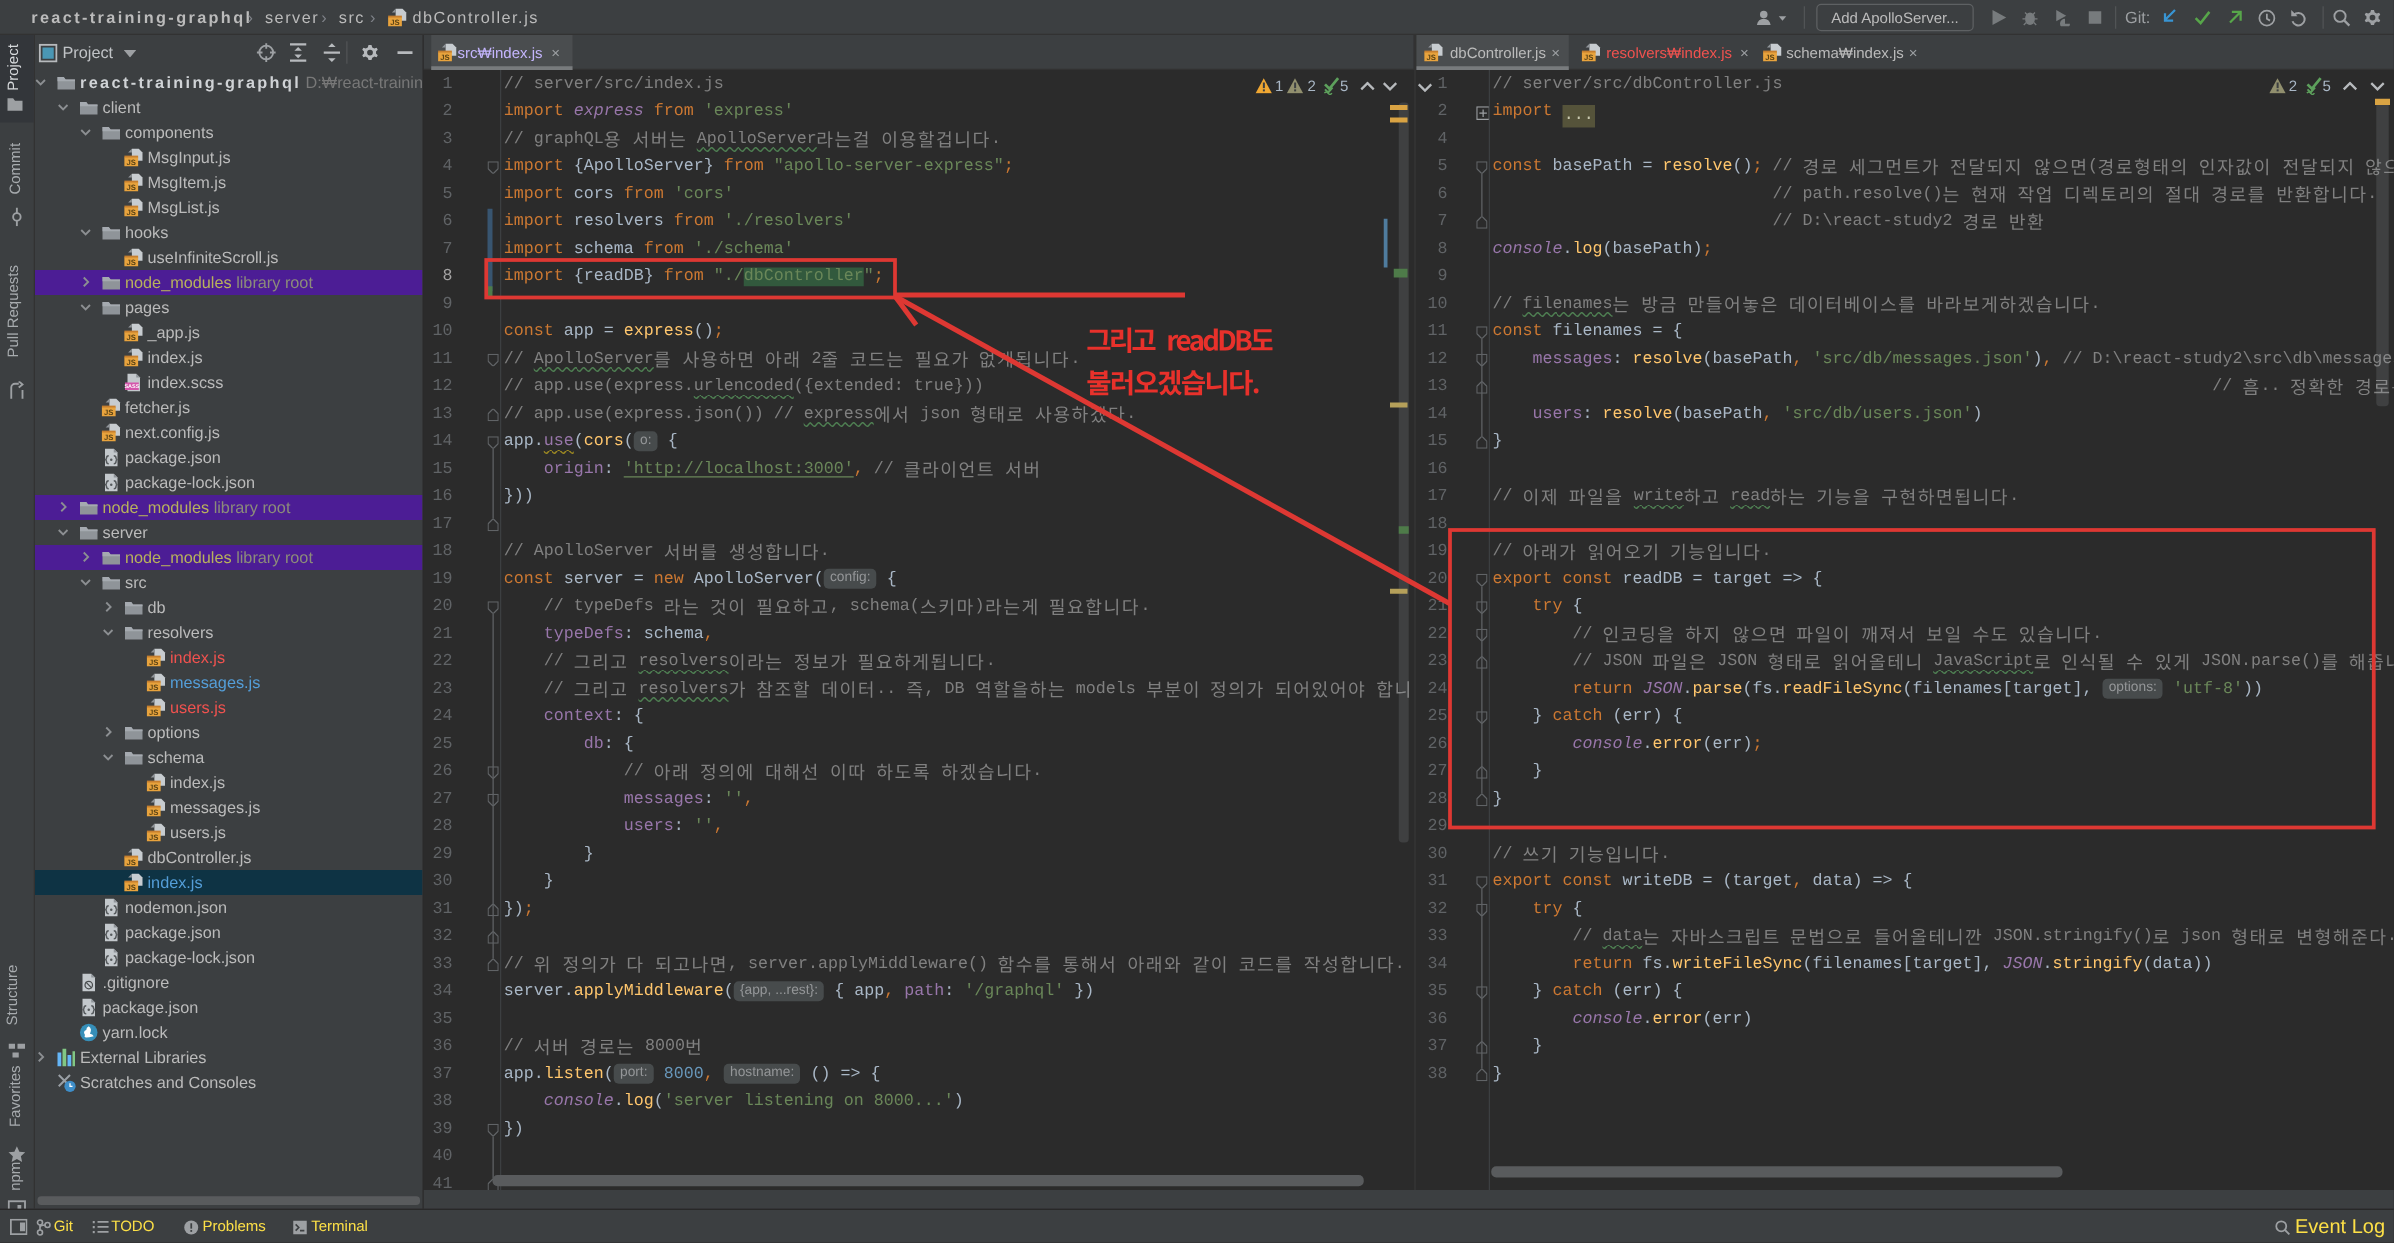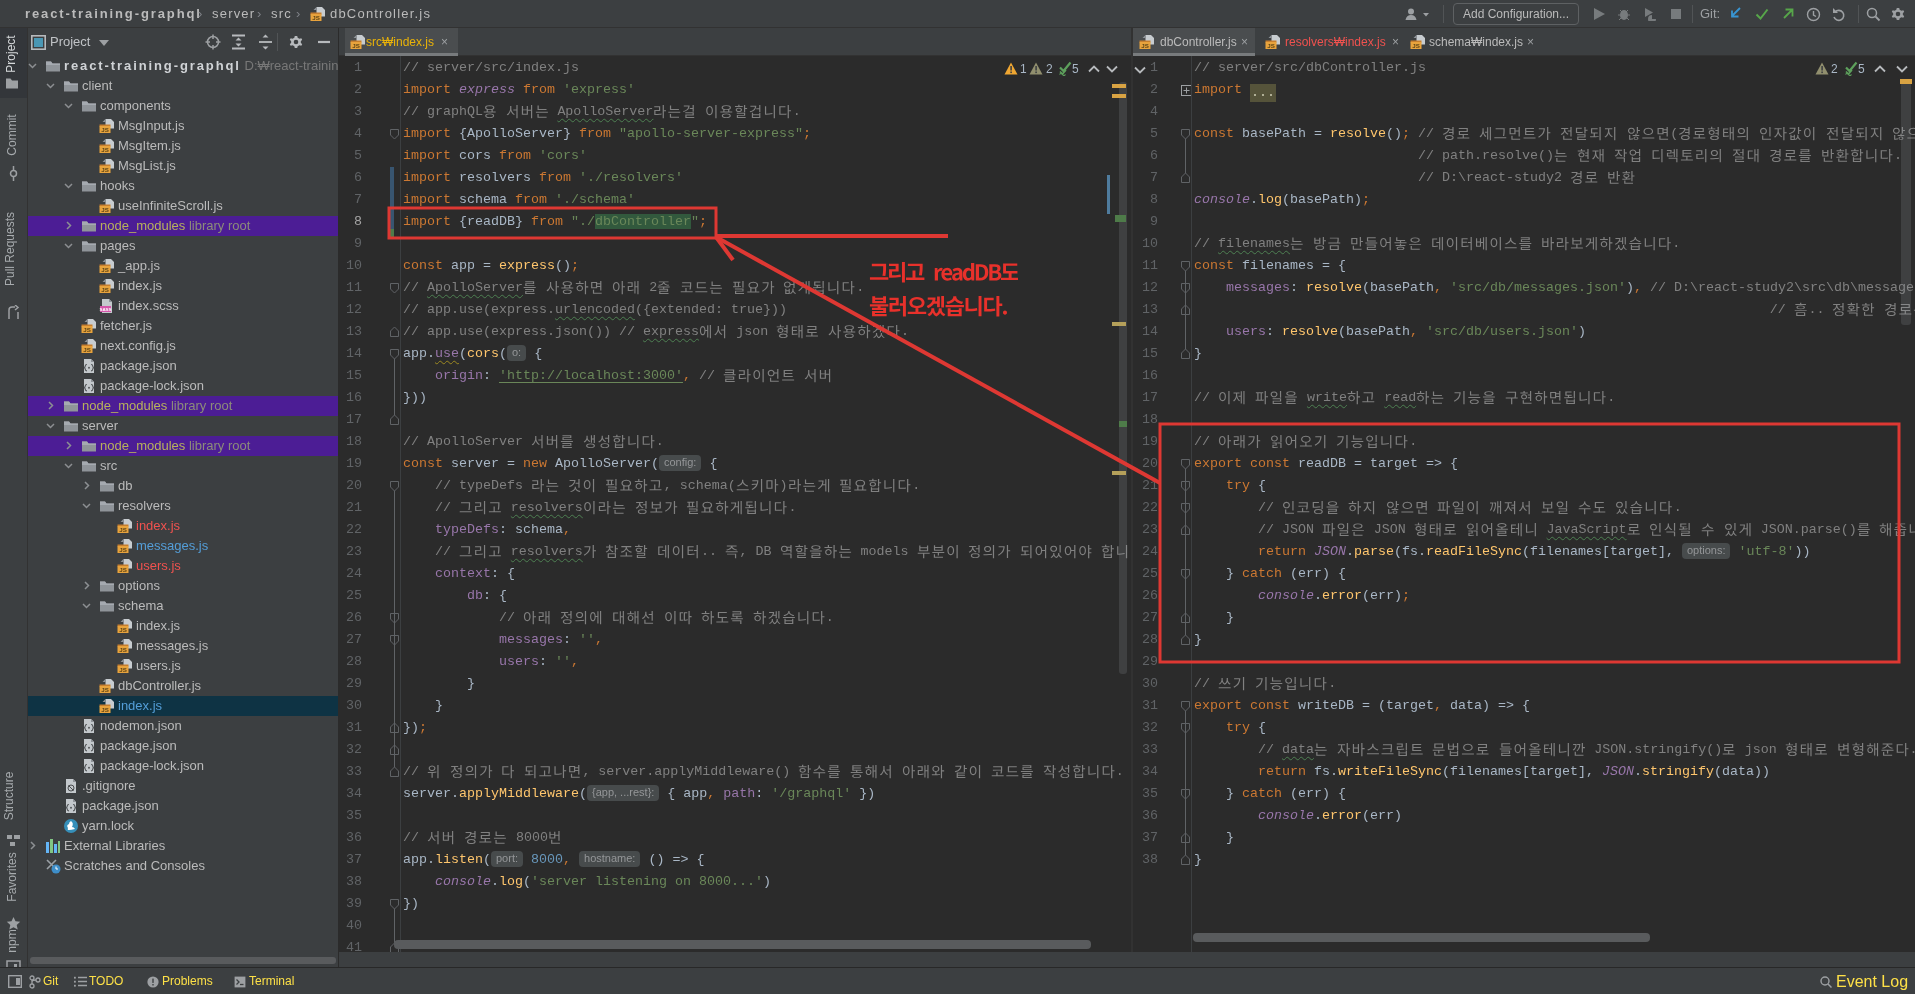--- a/index.html
+++ b/index.html
@@ -47,21 +47,21 @@
       <rect x="0.5" y="6.5" width="11" height="2" fill="#c77f2e"></rect>
       <rect x="0.5" y="8" width="11" height="7" fill="#e8a33d"></rect>
       <text x="6" y="14" font-size="6.2" font-weight="bold" fill="#5f4616" text-anchor="middle" font-family="Liberation Sans">JS</text>
     </svg>
     <span class="bc" style="left:330px;letter-spacing:1.2px">dbController.js</span>
     <svg class="ab" style="left:1404px;top:7px" width="26" height="15" viewBox="0 0 26 15">
       <circle cx="7" cy="4.5" r="3" fill="#9da0a3"></circle>
       <path d="M1.5 13 q1 -5 5.5 -5 q4.5 0 5.5 5 Z" fill="#9da0a3"></path>
       <path d="M19 6 l3 3.5 3 -3.5 Z" fill="#9da0a3"></path>
     </svg>
-    <div class="ab" style="left:1453px;top:3px;width:126px;height:22px;border:1px solid #5e6163;border-radius:4px;color:#bbbbbb;font-size:12px;line-height:20px;text-align:center">Add Configuration...</div>
+    <div class="ab" style="left:1453px;top:3px;width:126px;height:22px;border:1px solid #5e6163;border-radius:4px;color:#bbbbbb;font-size:12px;line-height:20px;text-align:center">Add ApolloServer...</div>
     <svg class="ab" style="left:1592px;top:7px" width="14" height="14" viewBox="0 0 14 14">
       <path d="M2 1 L13 7 L2 13 Z" fill="#777b7d"></path>
     </svg>
     <svg class="ab" style="left:1617px;top:7px" width="14" height="14" viewBox="0 0 14 14">
       <ellipse cx="7" cy="8" rx="4" ry="5" fill="#777b7d"></ellipse>
       <path d="M3 3 L5 5 M11 3 L9 5 M1 8 H3 M11 8 H13 M2 13 L4 11 M12 13 L10 11" stroke="#777b7d"></path>
     </svg>
     <svg class="ab" style="left:1643px;top:7px" width="14" height="14" viewBox="0 0 14 14">
       <path d="M2 1 L10 5.5 L2 10 Z" fill="#777b7d"></path>
       <path d="M9 8 a4 4 0 1 0 4 4 l-4 0 Z" fill="#777b7d"></path>
@@ -420,21 +420,21 @@
     <div class="ab" style="left:2px;top:929px;width:306px;height:7px;background:#595b5d;border-radius:3px"></div>
   </div>
 <div id="edL" style="left:339px;width:792px;height:924px">
     <div class="tabbar"></div>
     <div class="tab tabact" style="left:6px;width:113px"><svg class="ab" style="left:5px;top:6px" width="16" height="16" viewBox="0 0 16 16">
         <path d="M6.5 1 H12 L15 4 V10.5 H6.5 Z" fill="#c7ccd0"></path>
         <path d="M6.5 1 L3.5 4 H6.5 Z" fill="#8f9499"></path>
         <rect x="0.5" y="6.5" width="11" height="2" fill="#c77f2e"></rect>
         <rect x="0.5" y="8" width="11" height="7" fill="#e8a33d"></rect>
         <text x="6" y="14" font-size="6.2" font-weight="bold" fill="#5f4616" text-anchor="middle" font-family="Liberation Sans">JS</text>
-      </svg><span style="position:absolute;left:21px;color:#eab308">src₩index.js</span><span style="position:absolute;left:96px;color:#9da0a3">×</span></div>
+      </svg><span style="position:absolute;left:21px;color:#c4b5fd">src₩index.js</span><span style="position:absolute;left:96px;color:#9da0a3">×</span></div>
     <div class="ab" style="left:6px;top:25px;width:113px;height:3px;background:#787b7d"></div>
     <div class="code" style="left:64px;top:29px;width:725px;overflow:hidden;height:895px"><div class="codeline"><span class="c">// server/src/index.js</span></div><div class="codeline"><span class="k">import </span><span class="ip">express</span><span class="k"> from </span><span class="s">'express'</span></div><div class="codeline"><span class="c">// graphQL</span><svg class="kr" style="width:14.6px" viewBox="0 0 14.6 22">
           <g transform="translate(0,16) scale(0.0146,-0.0146)" fill="#808080">
             <use href="#g0" x="0"></use>
           </g>
         </svg><span class="c"> </span><svg class="kr" style="width:43.8px" viewBox="0 0 43.8 22">
           <g transform="translate(0,16) scale(0.0146,-0.0146)" fill="#808080">
             <use href="#g1" x="0"></use>
             <use href="#g2" x="1000"></use>
             <use href="#g3" x="2000"></use>
@@ -570,21 +570,21 @@
             <use href="#g24" x="2000"></use>
           </g>
         </svg><span class="c"> </span><svg class="kr" style="width:73px" viewBox="0 0 73 22">
           <g transform="translate(0,16) scale(0.0146,-0.0146)" fill="#808080">
             <use href="#g20" x="0"></use>
             <use href="#g21" x="1000"></use>
             <use href="#g36" x="2000"></use>
             <use href="#g9" x="3000"></use>
             <use href="#g10" x="4000"></use>
           </g>
-        </svg><span class="c">.</span></div><div class="codeline"><span class="c">    // </span><svg class="kr" style="width:43.8px" viewBox="0 0 43.8 22">
+        </svg><span class="c">.</span></div><div class="codeline"><span class="p">    typeDefs</span><span class="w">: </span><span class="w">schema</span><span class="k">,</span></div><div class="codeline"><span class="c">    // </span><svg class="kr" style="width:43.8px" viewBox="0 0 43.8 22">
           <g transform="translate(0,16) scale(0.0146,-0.0146)" fill="#808080">
             <use href="#g42" x="0"></use>
             <use href="#g43" x="1000"></use>
             <use href="#g38" x="2000"></use>
           </g>
         </svg><span class="c"> </span><span class="wv"><span class="c">resolvers</span><svg class="kr" style="width:43.8px" viewBox="0 0 43.8 22">
             <g transform="translate(0,16) scale(0.0146,-0.0146)" fill="#808080">
               <use href="#g6" x="0"></use>
               <use href="#g4" x="1000"></use>
               <use href="#g3" x="2000"></use>
@@ -598,21 +598,21 @@
         </svg><span class="c"> </span><svg class="kr" style="width:102.2px" viewBox="0 0 102.2 22">
           <g transform="translate(0,16) scale(0.0146,-0.0146)" fill="#808080">
             <use href="#g20" x="0"></use>
             <use href="#g21" x="1000"></use>
             <use href="#g13" x="2000"></use>
             <use href="#g24" x="3000"></use>
             <use href="#g25" x="4000"></use>
             <use href="#g9" x="5000"></use>
             <use href="#g10" x="6000"></use>
           </g>
-        </svg><span class="c">.</span></div><div class="codeline"><span class="p">    typeDefs</span><span class="w">: </span><span class="w">schema</span><span class="k">,</span></div><div class="codeline"><span class="c">    // </span><svg class="kr" style="width:43.8px" viewBox="0 0 43.8 22">
+        </svg><span class="c">.</span></div><div class="codeline"><span class="c">    // </span><svg class="kr" style="width:43.8px" viewBox="0 0 43.8 22">
           <g transform="translate(0,16) scale(0.0146,-0.0146)" fill="#808080">
             <use href="#g42" x="0"></use>
             <use href="#g43" x="1000"></use>
             <use href="#g38" x="2000"></use>
           </g>
         </svg><span class="c"> </span><span class="wv"><span class="c">resolvers</span><svg class="kr" style="width:14.6px" viewBox="0 0 14.6 22">
             <g transform="translate(0,16) scale(0.0146,-0.0146)" fill="#808080">
               <use href="#g22" x="0"></use>
             </g>
           </svg></span><span class="c"> </span><svg class="kr" style="width:43.8px" viewBox="0 0 43.8 22">

